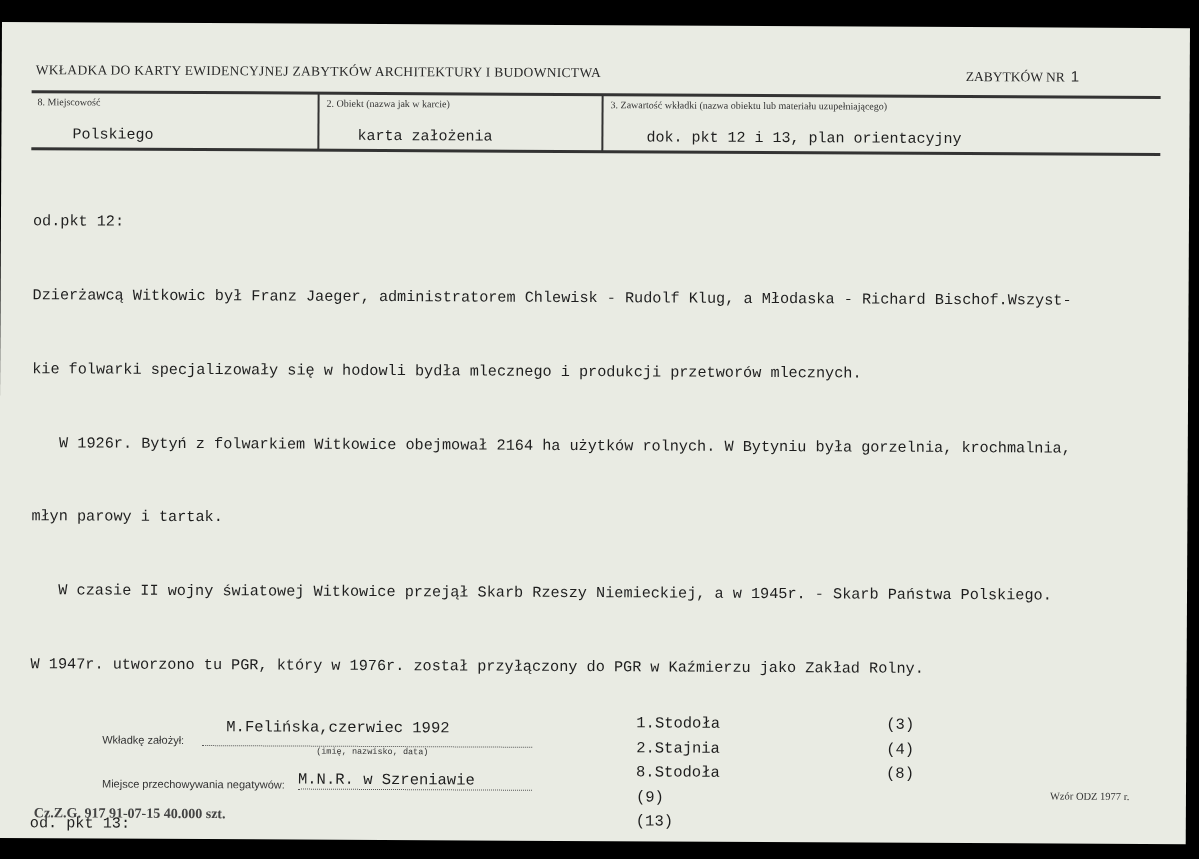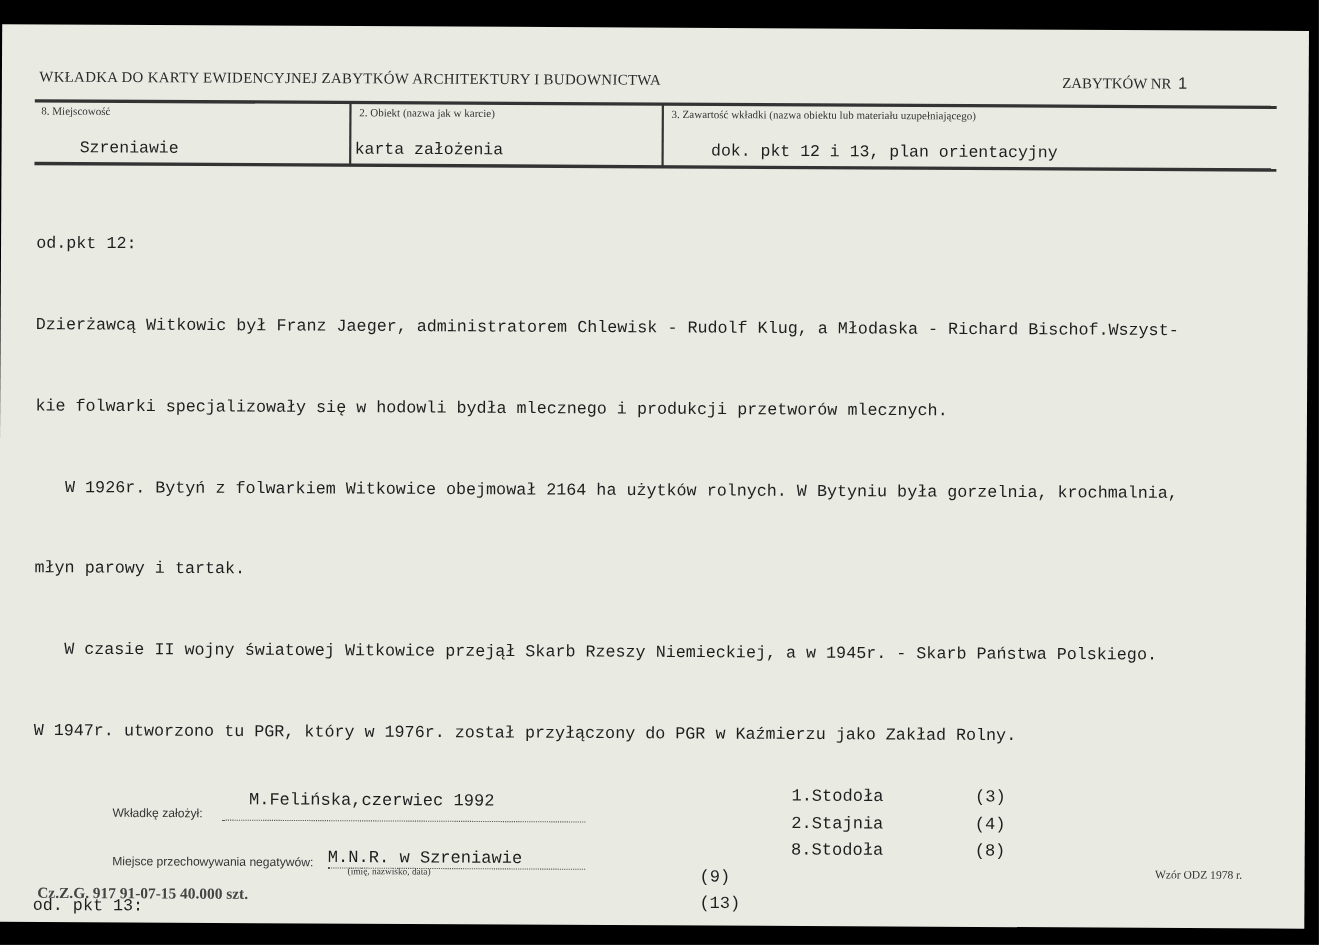--- a/index.html
+++ b/index.html
@@ -35,25 +35,25 @@
     }
     .line { height: 24.6px; }
     .footer-label {
       position: absolute; font-size: 11px;
       font-family: Liberation Sans, sans-serif; color: #333;
     }
     .dotline { position: absolute; border-bottom: 1px dotted #555; height: 0; }
     .footer-val { position: absolute; font-size: 15.5px; }
     .small-caption {
       position: absolute; font-size: 8.5px;
-      font-family: Liberation Serif, serif; color: #333; margin-top: 40px;
+      font-family: Liberation Mono, monospace; color: #333;
     }
     .objects { position: absolute; left: 638px; top: 689px; font-size: 15.5px; }
     .obj-row { height: 24.6px; display: flex; }
-    .obj-name { width: 250px; text-align: center; }
+    .obj-name { width: 250px; }
     .print-info {
       position: absolute; left: 36px; top: 783px; font-size: 14px; font-weight: bold;
       font-family: "Liberation Serif", "DejaVu Serif", serif; color: #444;
     }
     .wzor {
       position: absolute; left: 1052px; top: 763px; font-size: 10.5px;
       font-family: "Liberation Serif", "DejaVu Serif", serif; color: #333;
     }
   </style>
 </head>
@@ -62,23 +62,23 @@
 <div class="paper">
   <div class="title">WKŁADKA DO KARTY EWIDENCYJNEJ ZABYTKÓW ARCHITEKTURY I BUDOWNICTWA</div>
   <div class="annex"><span>ZABYTKÓW NR</span><span class="annex-num">1</span></div>
 
   <div class="rule" style="top:68px"></div>
   <div class="vrule" style="left:316px"></div>
   <div class="vrule" style="left:600px"></div>
   <div class="rule" style="top:125px"></div>
 
   <div class="cell-label" style="left:36px">8. Miejscowość</div>
-  <div class="cell-value mono" style="left:71px">Szreniawie</div>
+  <div class="cell-value mono" style="left:71px">Polskiego</div>
   <div class="cell-label" style="left:325px">2. Obiekt (nazwa jak w karcie)</div>
-  <div class="cell-value mono" style="left:321px">karta założenia</div>
+  <div class="cell-value mono" style="left:356px">karta założenia</div>
   <div class="cell-label" style="left:609px">3. Zawartość wkładki (nazwa obiektu lub materiału uzupełniającego)</div>
   <div class="cell-value mono" style="left:645px">dok. pkt 12 i 13, plan orientacyjny</div>
 
   <div class="body-text mono">
     <div class="line">od.pkt 12:</div>
     <div class="line">Dzierżawcą Witkowic był Franz Jaeger, administratorem Chlewisk - Rudolf Klug, a Młodaska - Richard Bischof.Wszyst-</div>
     <div class="line">kie folwarki specjalizowały się w hodowli bydła mlecznego i produkcji przetworów mlecznych.</div>
     <div class="line">   W 1926r. Bytyń z folwarkiem Witkowice obejmował 2164 ha użytków rolnych. W Bytyniu była gorzelnia, krochmalnia,</div>
     <div class="line">młyn parowy i tartak.</div>
     <div class="line">   W czasie II wojny światowej Witkowice przejął Skarb Rzeszy Niemieckiej, a w 1945r. - Skarb Państwa Polskiego.</div>
@@ -103,21 +103,21 @@
   <div class="footer-val mono" style="left:228px; top:695px">M.Felińska,czerwiec 1992</div>
   <div class="footer-label" style="left:104px; top:711px">Wkładkę założył:</div>
   <div class="dotline" style="left:204px; top:722px; width:330px"></div>
   <div class="small-caption" style="left:318px; top:723px">(imię, nazwisko, data)</div>
 
   <div class="footer-label" style="left:104px; top:755px">Miejsce przechowywania negatywów:</div>
   <div class="footer-val mono" style="left:300px; top:747px">M.N.R. w Szreniawie</div>
   <div class="dotline" style="left:300px; top:765px; width:234px"></div>
 
   <div class="print-info">Cz.Z.G. 917 91-07-15 40.000 szt.</div>
-  <div class="wzor">Wzór ODZ 1978 r.</div>
+  <div class="wzor">Wzór ODZ 1977 r.</div>
 
   <div class="objects mono">
     <div class="obj-row">
         <span class="obj-name">1.Stodoła</span>
         <span>(3)</span>
       </div>
     <div class="obj-row">
         <span class="obj-name">2.Stajnia</span>
         <span>(4)</span>
       </div>

